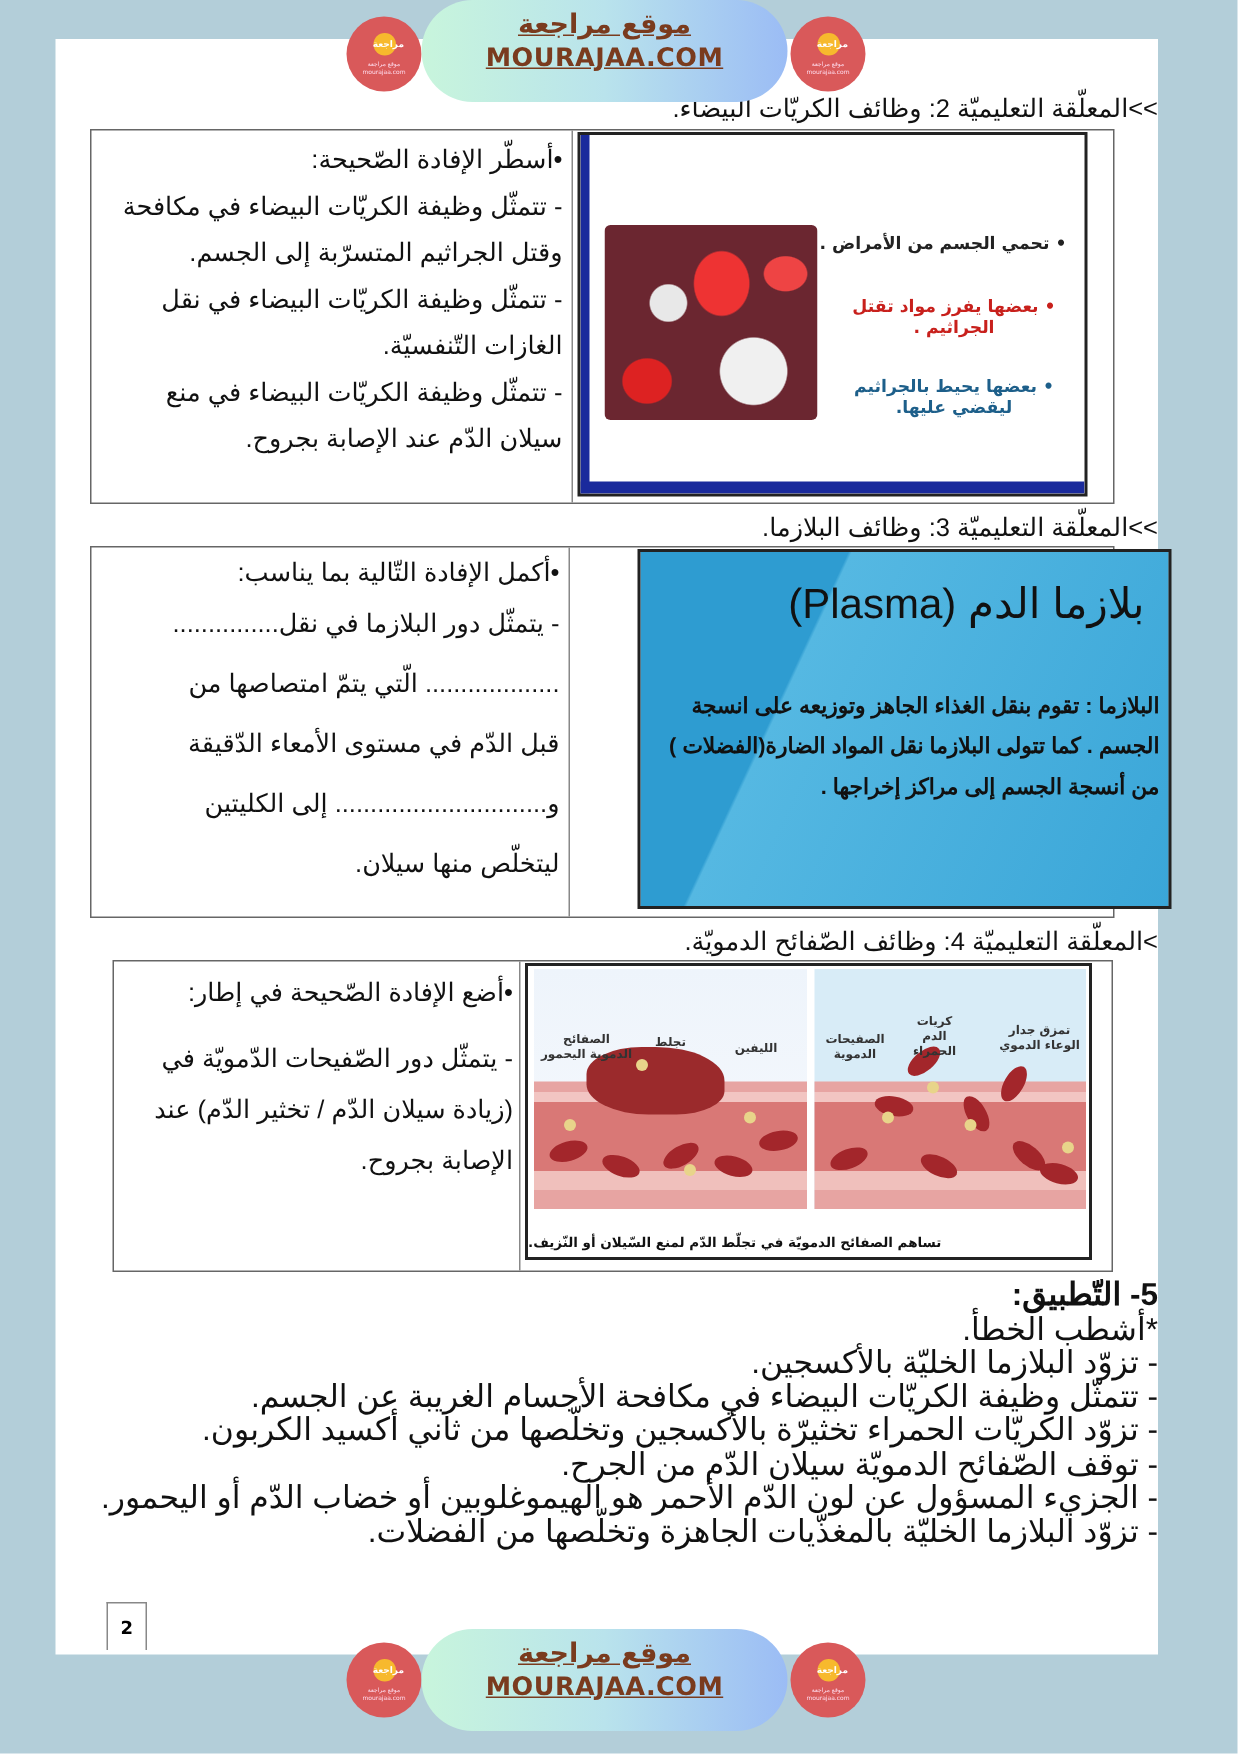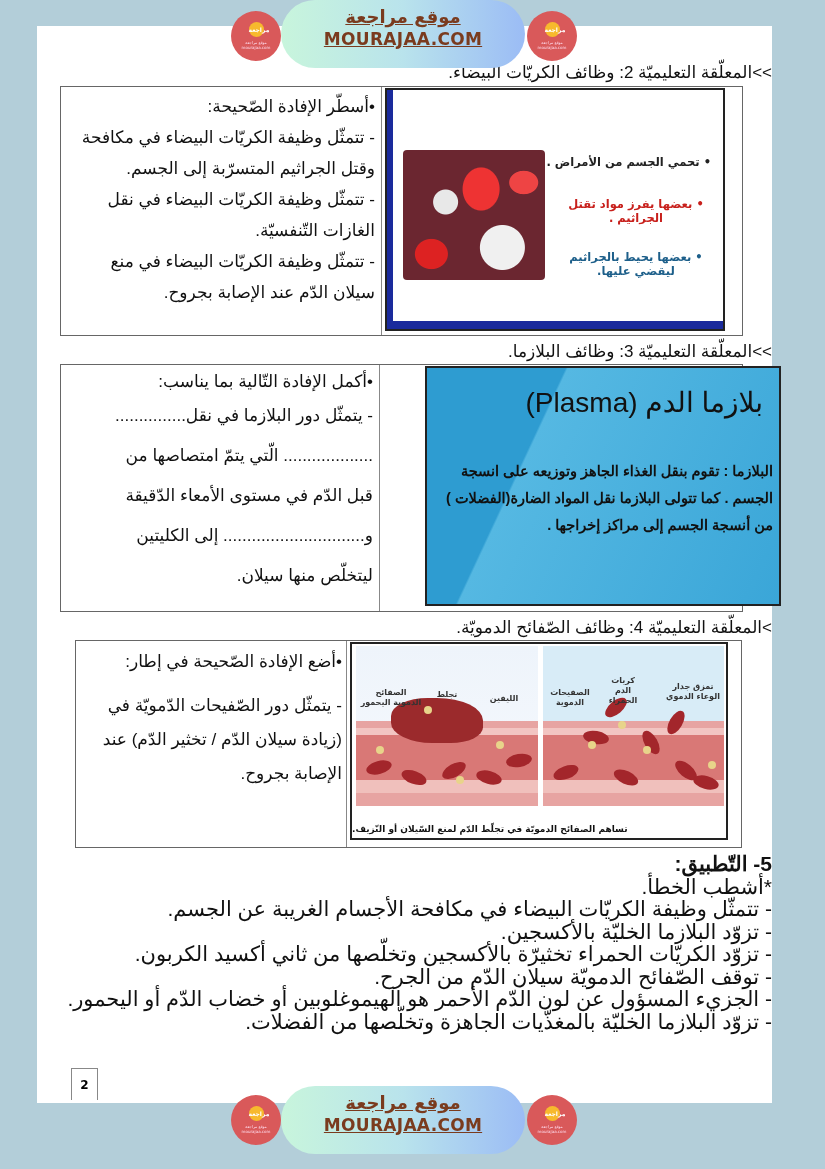--- a/index.html
+++ b/index.html
@@ -209,22 +209,22 @@
     <div class="lbl" style="left:2px; top:42px; width:50px;">الصفيحات الدموية</div>
     <div class="lbl" style="left:60px; top:30px; width:40px;">كريات الدم الحمراء</div>
     <div class="lbl" style="left:122px; top:36px; width:56px;">تمزق جدار الوعاء الدموي</div>
   </div>
   <div class="caption">تساهم الصفائح الدمويّة في تجلّط الدّم لمنع السّيلان أو النّزيف.</div>
 </div>
 
 <div class="app" style="top:853px;">
   <div class="title">5- التّطبيق:</div>
   <div>*أشطب الخطأ.</div>
+  <div>- تزوّد البلازما الخليّة بالأكسجين.</div>
   <div>- تتمثّل وظيفة الكريّات البيضاء في مكافحة الأجسام الغريبة عن الجسم.</div>
-  <div>- تزوّد البلازما الخليّة بالأكسجين.</div>
   <div>- تزوّد الكريّات الحمراء تخثيرّة بالأكسجين وتخلّصها من ثاني أكسيد الكربون.</div>
   <div>- توقف الصّفائح الدمويّة سيلان الدّم من الجرح.</div>
   <div>- الجزيء المسؤول عن لون الدّم الأحمر هو الهيموغلوبين أو خضاب الدّم أو اليحمور.</div>
   <div>- تزوّد البلازما الخليّة بالمغذّيات الجاهزة وتخلّصها من الفضلات.</div>
 </div>
 
 <div class="pagenum">2</div>
 
 <div class="banner bottom">
   <div class="logo l">

